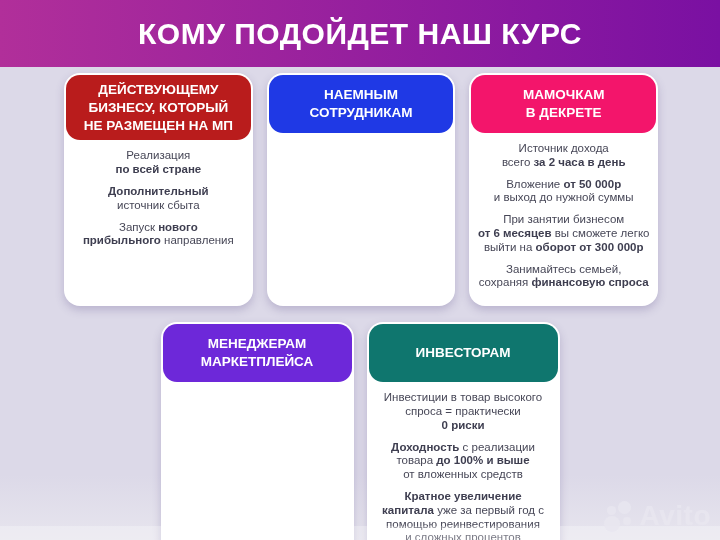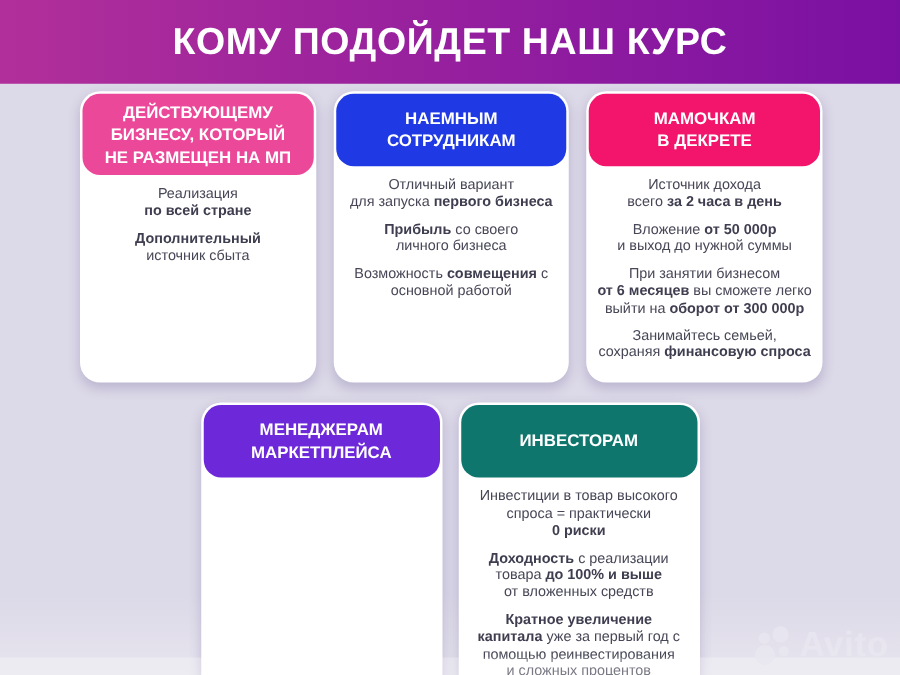--- a/index.html
+++ b/index.html
@@ -118,33 +118,29 @@
 
 <div class="page">
 
   <header class="banner" id="banner" style="background: linear-gradient(90deg, rgb(177, 47, 154), rgb(122, 16, 162));">
     <h1>КОМУ ПОДОЙДЕТ НАШ КУРС</h1>
   </header>
 
   <main class="content">
     <div class="row row-top" id="row-top">
         <div class="card">
-          <div class="card-header" style="background: #ec4899;">ДЕЙСТВУЮЩЕМУ<br>БИЗНЕСУ, КОТОРЫЙ<br>НЕ РАЗМЕЩЕН НА МП</div>
+          <div class="card-header" style="background: #b91c1c;">ДЕЙСТВУЮЩЕМУ<br>БИЗНЕСУ, КОТОРЫЙ<br>НЕ РАЗМЕЩЕН НА МП</div>
           <div class="card-body">
             <p>Реализация<br><b>по всей стране</b></p>
             <p><b>Дополнительный</b><br>источник сбыта</p>
+            <p>Запуск <b>нового</b><br><b>прибыльного</b> направления</p>
           </div>
         </div>
         <div class="card">
           <div class="card-header" style="background: rgb(31, 57, 229);">НАЕМНЫМ<br>СОТРУДНИКАМ</div>
-          <div class="card-body">
-            <p>Отличный вариант<br>для запуска <b>первого бизнеса</b></p>
-            <p><b>Прибыль</b> со своего<br>личного бизнеса</p>
-            <p>Возможность <b>совмещения</b> с<br>основной работой</p>
-          </div>
         </div>
         <div class="card">
           <div class="card-header" style="background: rgb(243, 21, 107);">МАМОЧКАМ<br>В ДЕКРЕТЕ</div>
           <div class="card-body">
             <p>Источник дохода<br>всего <b>за 2 часа в день</b></p>
             <p>Вложение <b>от 50 000р</b><br>и выход до нужной суммы</p>
             <p>При занятии бизнесом<br><b>от 6 месяцев</b> вы сможете легко<br>выйти на <b>оборот от 300 000р</b></p>
             <p>Занимайтесь семьей,<br>сохраняя <b>финансовую спроса</b></p>
           </div>
         </div>

